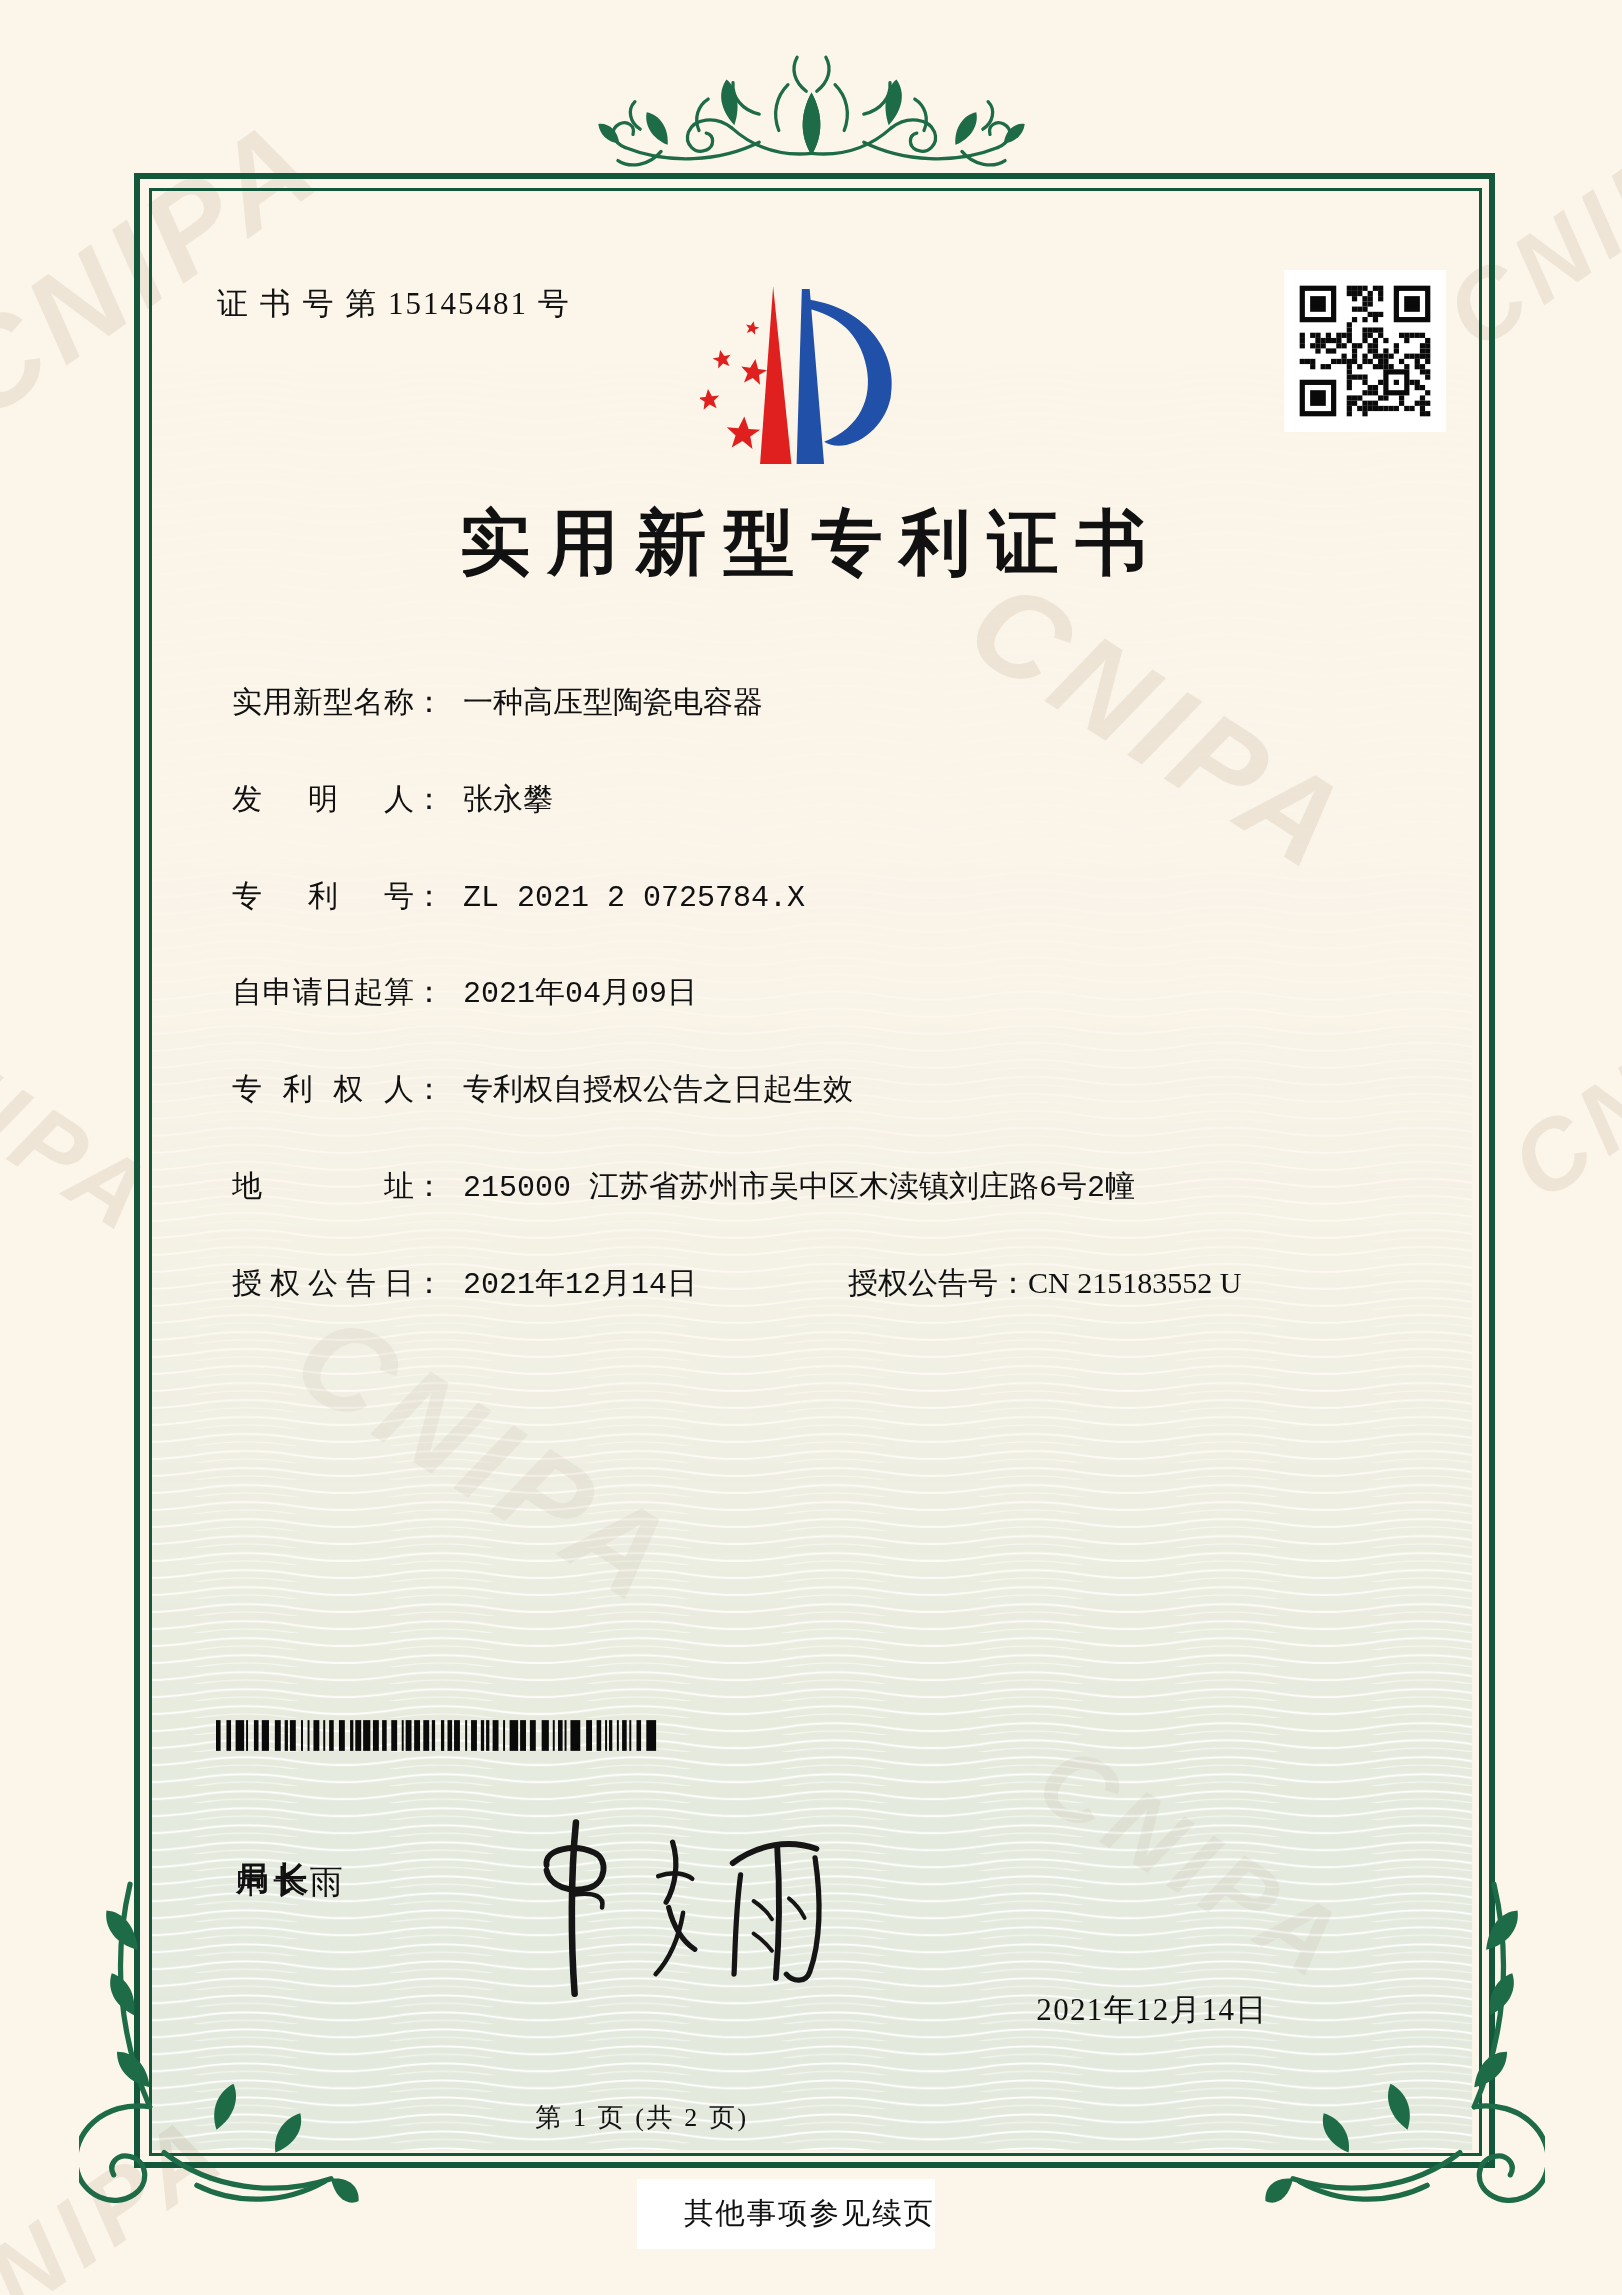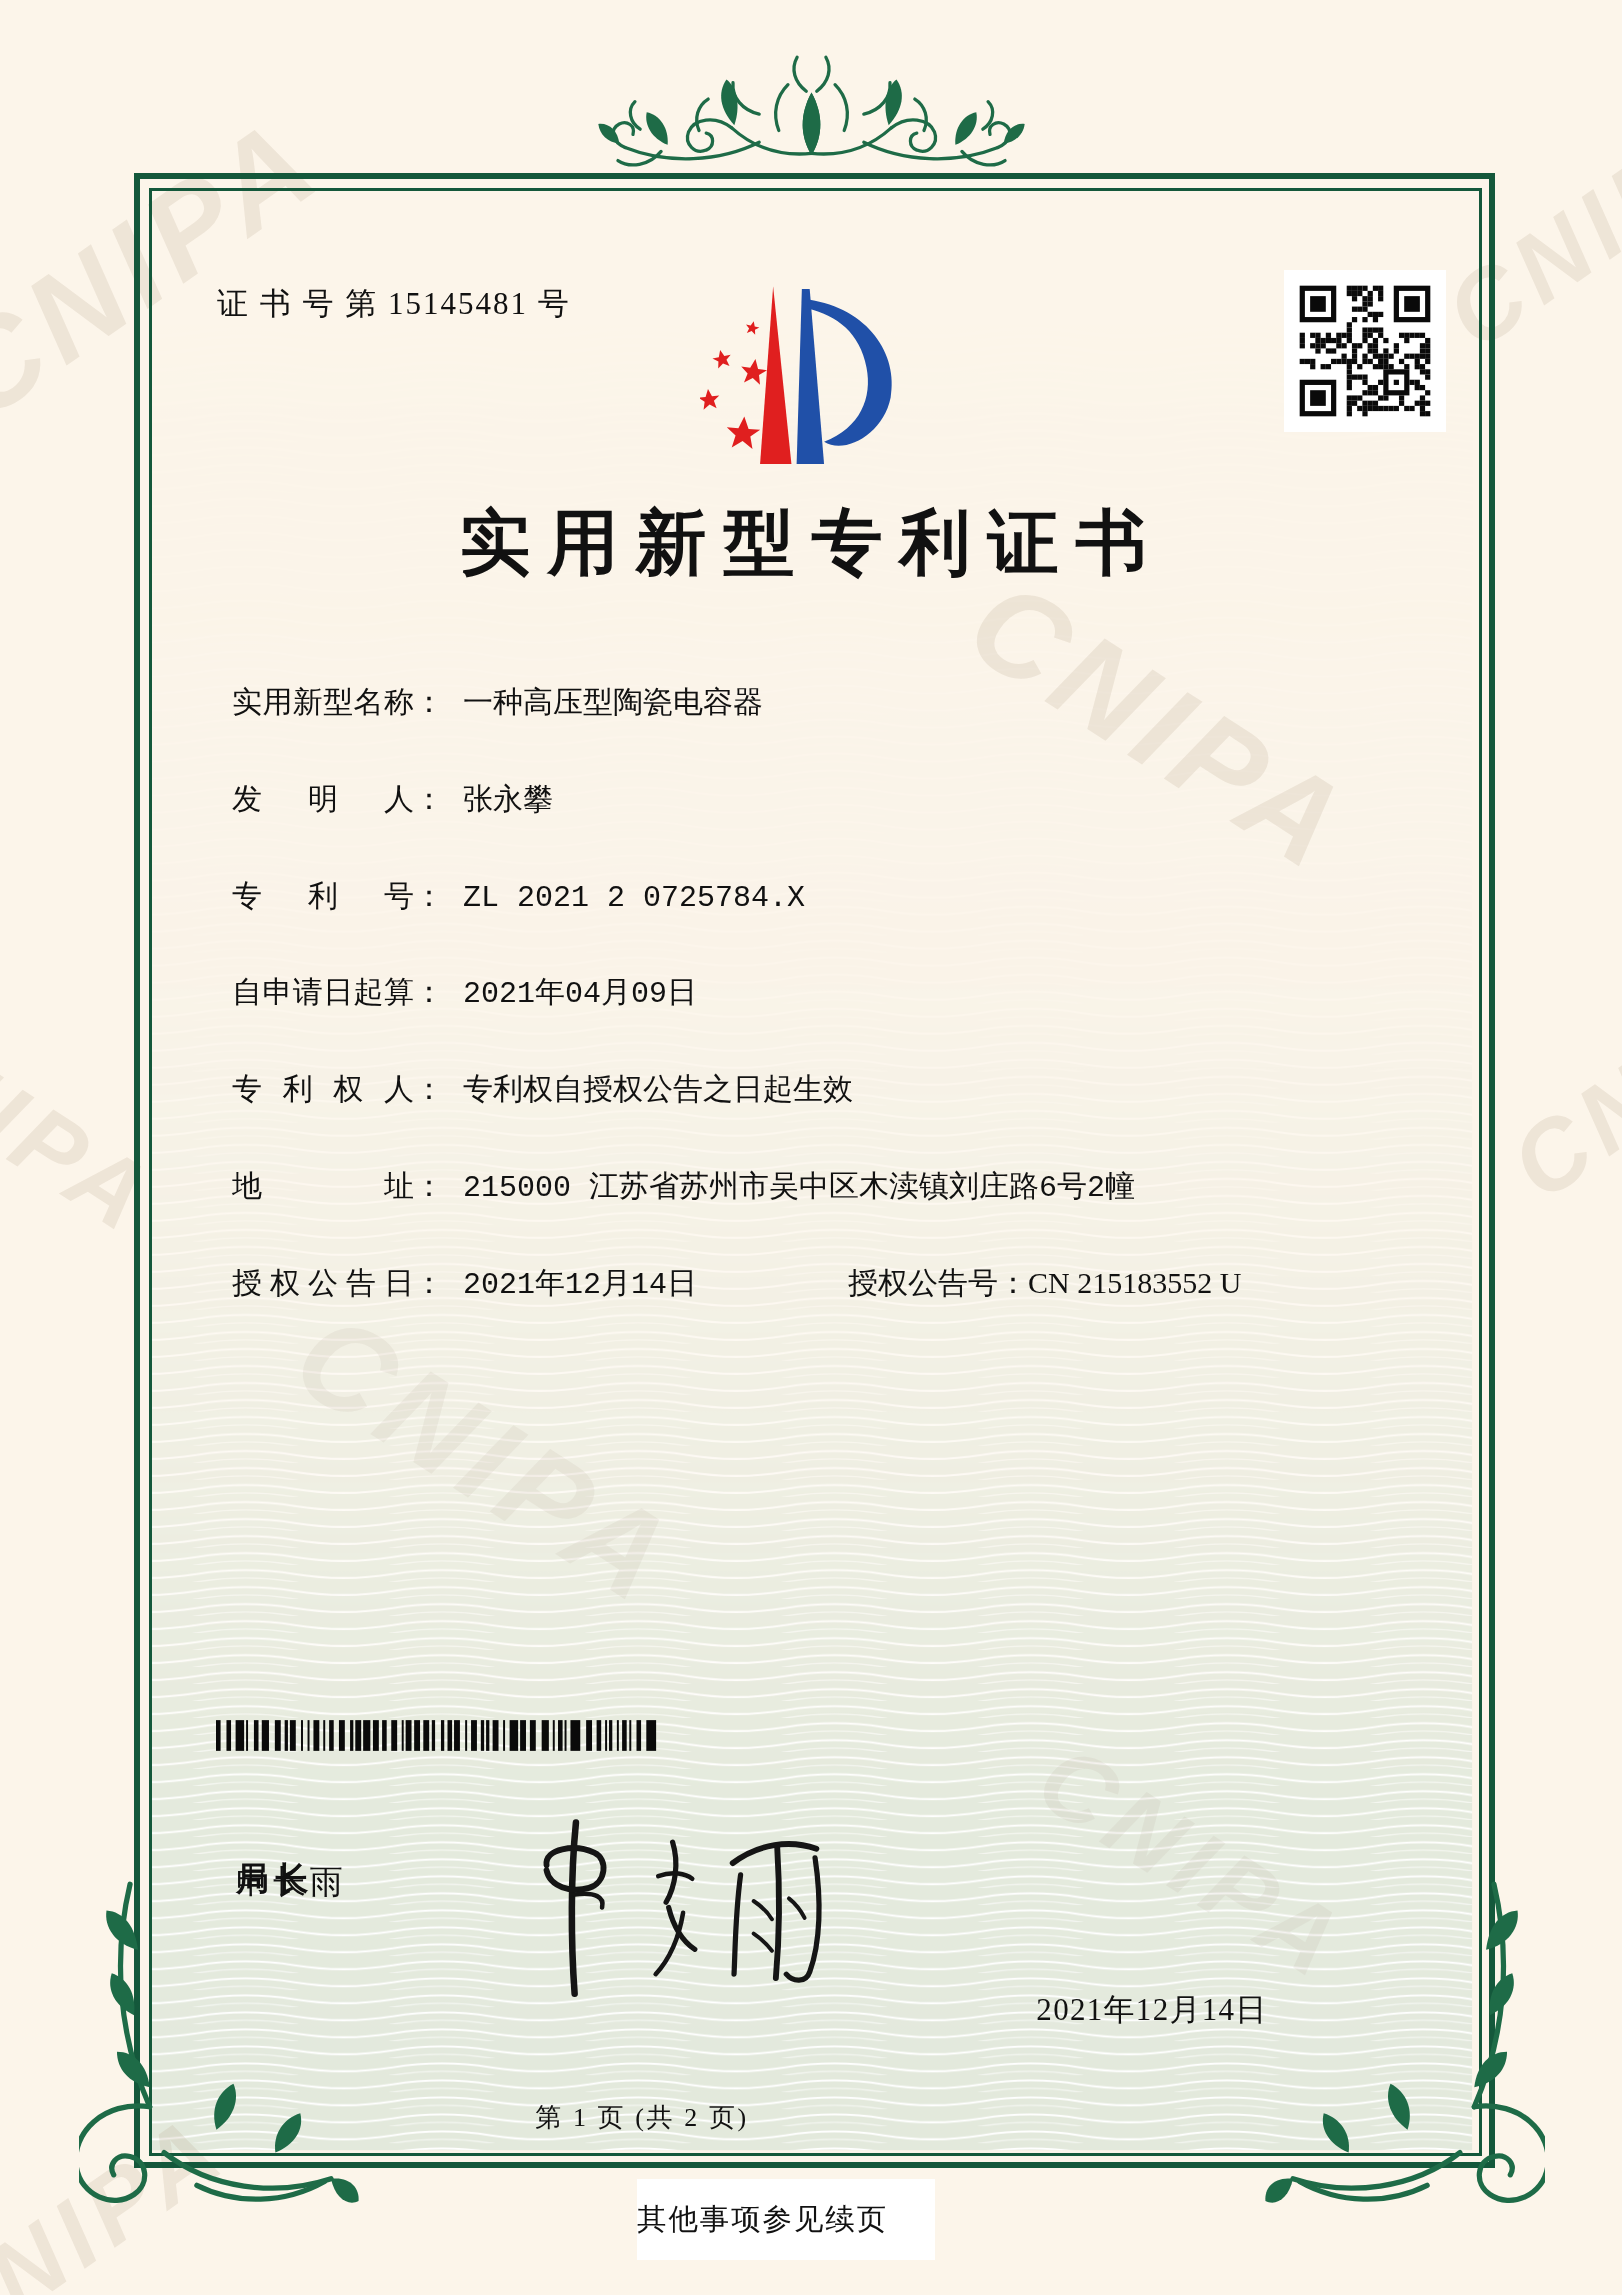--- a/index.html
+++ b/index.html
@@ -35,22 +35,22 @@
   
   .body-text{position:absolute;left:217px;top:1320px;width:1192px;}
   .body-text p{margin:0;font-size:29.4px;line-height:54px;text-align:justify;text-indent:2em;}
   
   .signer-title{position:absolute;left:236px;top:1857px;font-size:33px;letter-spacing:6.5px;font-weight:bold;}
   .signer-name{position:absolute;left:236px;top:1860px;font-size:33px;letter-spacing:3.9px;}
   .sign-date{position:absolute;left:982px;top:1989px;width:340px;text-align:center;
     font-size:31px;letter-spacing:1.3px;}
   .page-footer{position:absolute;left:0;top:2100px;width:1284px;text-align:center;
     font-size:26px;letter-spacing:2.6px;}
-  .note-box{position:absolute;left:637px;top:2179px;width:298px;height:81px;
-    background:#ffffff;display:flex;align-items:center;justify-content:flex-start;}
+  .note-box{position:absolute;left:637px;top:2179px;width:298px;height:70px;
+    background:#ffffff;display:flex;align-items:center;justify-content:flex-end;}
   .note-box span{font-size:29.4px;letter-spacing:2px;}
   .qr-wrap{position:absolute;left:1284px;top:270px;width:162px;height:162px;background:#ffffff;}
 </style>
 </head>
 <body>
 
 <svg class="abs" style="left:0;top:0;" width="1623" height="2295" viewBox="0 0 2480 3508">
   <defs>
     <pattern id="wv" width="300" height="26" patternUnits="userSpaceOnUse">
       <path d="M0,14 Q75,2 150,14 T300,14" fill="none" stroke="#ffffff" stroke-width="3"></path>

